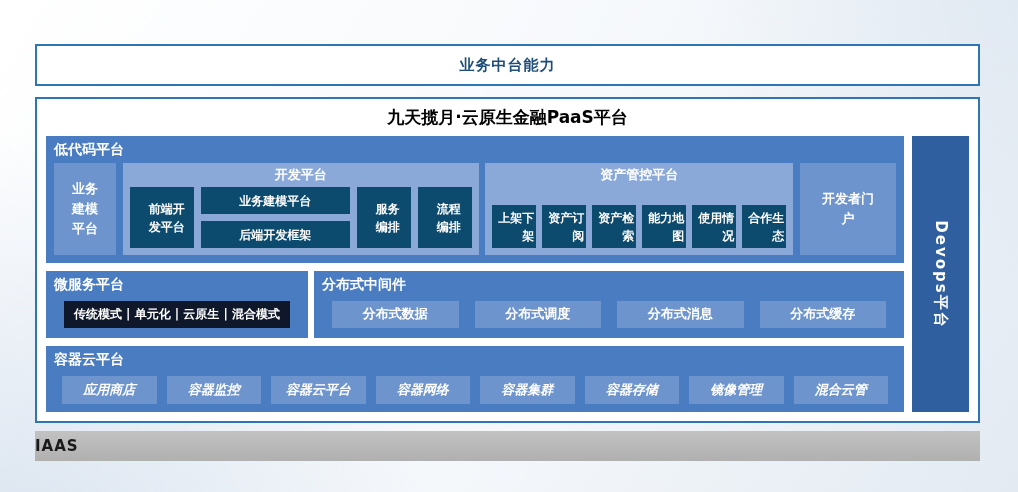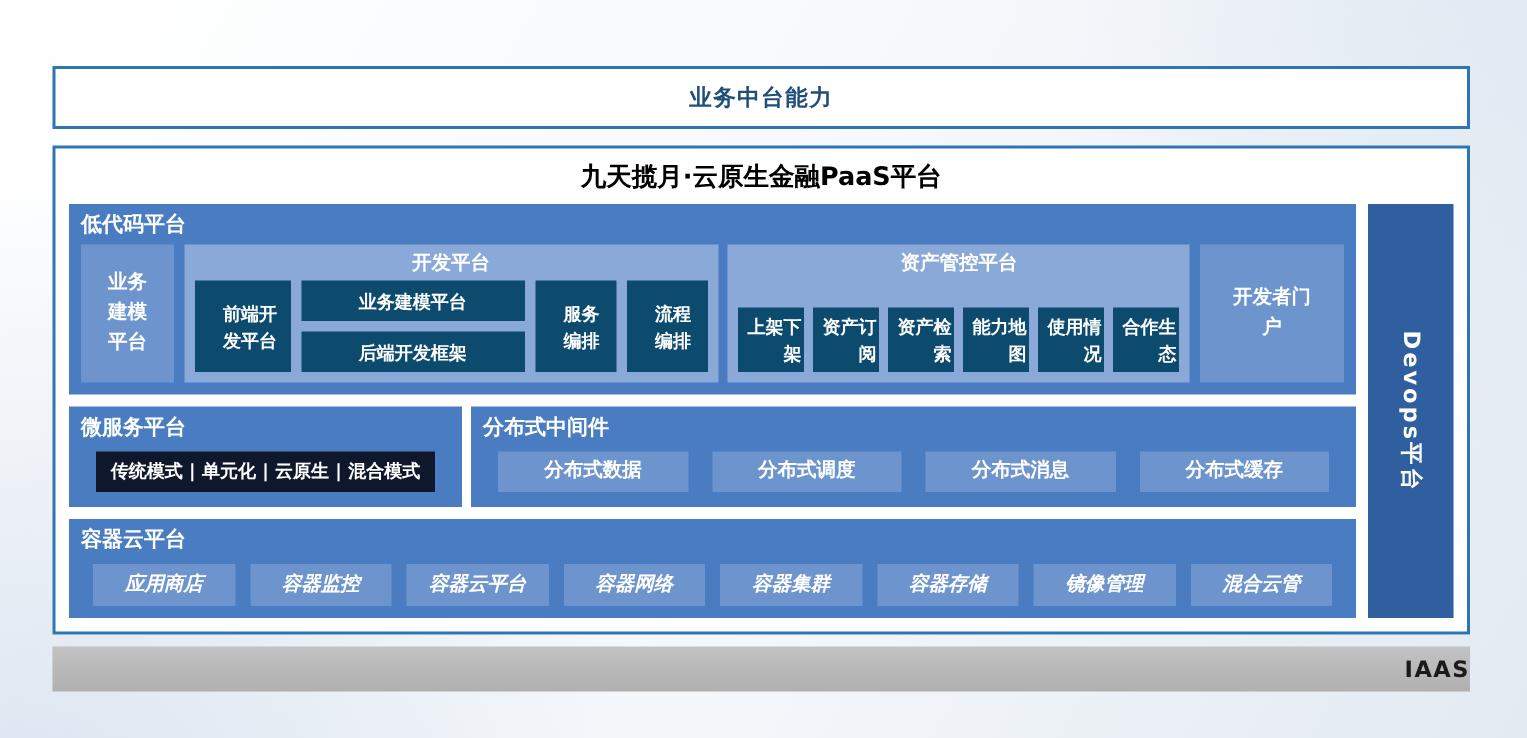--- a/index.html
+++ b/index.html
@@ -170,21 +170,21 @@
     font-size: 15px; font-weight: bold;
     letter-spacing: 2px;
   }
 
   
   .iaas {
     position: absolute;
     left: 35px; top: 431px;
     width: 945px; height: 30px;
     background: linear-gradient(180deg, #c2c2c2 0%, #b0b0b0 100%);
-    display: flex; align-items: center; justify-content: flex-end;
+    display: flex; align-items: center; justify-content: flex-start;
   }
   .iaas span {
     font-size: 15px; font-weight: bold; color: #1a1a1a;
     letter-spacing: 1px;
   }
 </style>
 </head>
 <body>
 
 <div class="page">

